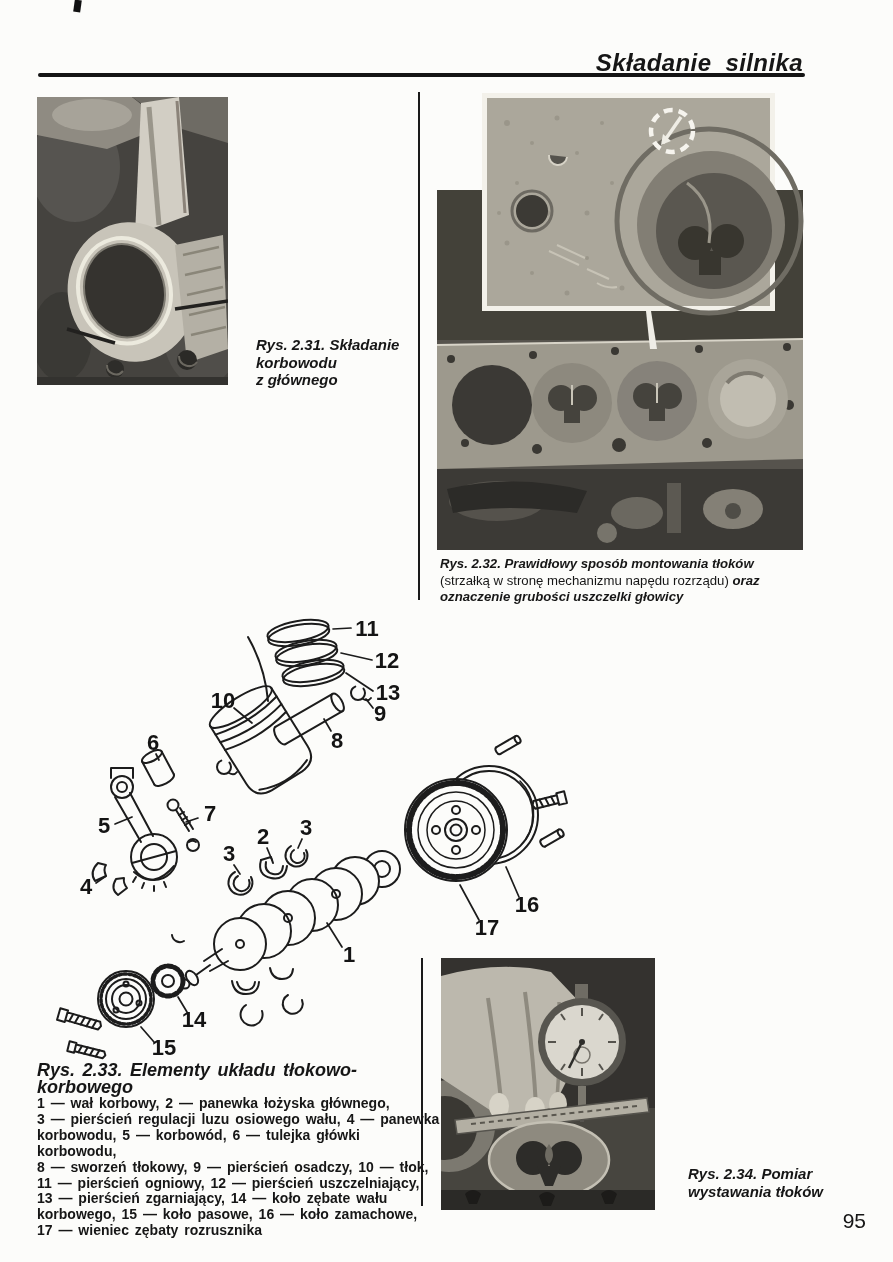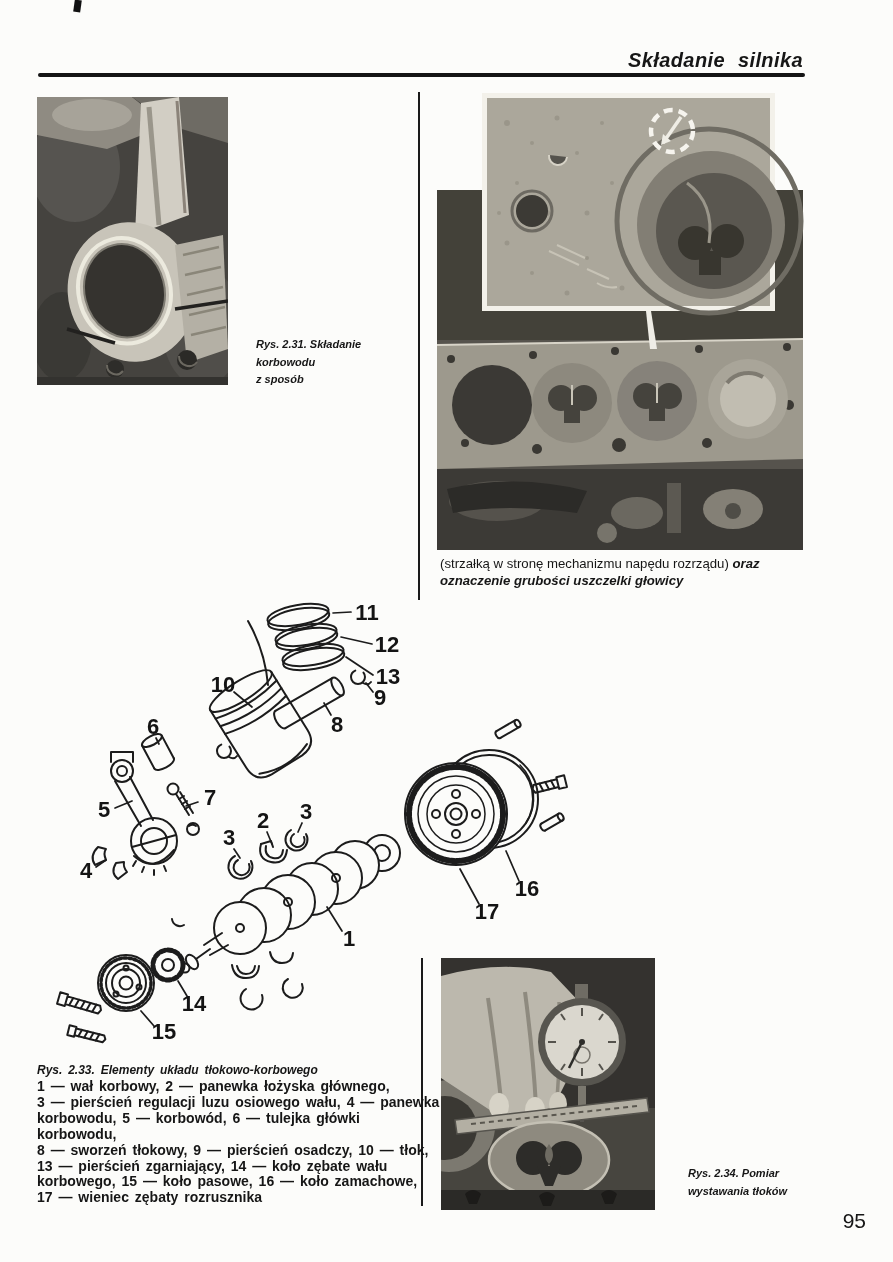--- a/index.html
+++ b/index.html
@@ -5,36 +5,36 @@
   html,body{margin:0;padding:0;}
   body{
     width:893px;height:1262px;position:relative;
     background:#fcfcfa;overflow:hidden;
     font-family:"Liberation Sans",sans-serif;color:#161616;
   }
   .abs{position:absolute;}
   .scan-artifact{left:74px;top:0;width:7px;height:12px;background:#111;transform:rotate(8deg);}
   .page-header{
     left:403px;top:49px;width:400px;text-align:right;
-    font-size:20px;font-weight:bold;font-style:italic;letter-spacing:.4px;word-spacing:7px;
+    font-size:24px;font-weight:bold;font-style:italic;letter-spacing:.4px;word-spacing:7px;
   }
   .header-rule{left:38px;top:73px;width:767px;height:3.5px;background:#141414;border-radius:2px;}
   .vdivider{width:2px;background:#1a1a1a;}
   .vdivider-top{left:418px;top:92px;height:508px;}
   .vdivider-bottom{left:421px;top:958px;height:248px;}
-  .caption{font-size:11px;line-height:17.5px;font-weight:bold;font-style:italic;}
+  .caption{font-size:15px;line-height:17.5px;font-weight:bold;font-style:italic;}
   .cap231{left:256px;top:336px;width:170px;}
   .cap232{left:440px;top:556px;width:438px;line-height:16.5px;font-size:13.2px;}
   .cap232 .reg{font-weight:normal;font-style:normal;}
   .cap233{left:37px;top:1062px;width:404px;}
-  .cap233 .title{font-size:12px;font-weight:bold;font-style:italic;line-height:17px;word-spacing:2.5px;}
+  .cap233 .title{font-size:18px;font-weight:bold;font-style:italic;line-height:17px;word-spacing:2.5px;}
   .cap233 .legend-line{font-size:14px;font-weight:bold;font-style:normal;line-height:15.9px;word-spacing:2px;}
   .cap234{left:688px;top:1165px;width:185px;}
   .page-number{left:820px;top:1209px;width:46px;text-align:right;font-size:21px;}
-  .diagram-box{left:40px;top:593px;width:630px;height:470px;}
+  .diagram-box{left:40px;top:609px;width:630px;height:470px;}
   svg{display:block;}
   .diagram-box svg text{
     font-family:"Liberation Sans",sans-serif;font-weight:700;font-size:22px;
     fill:#141414;stroke:none;text-anchor:middle;
   }
   .sketch{stroke:#1c1c1c;fill:none;stroke-width:2;stroke-linecap:round;stroke-linejoin:round;}
 </style>
 </head>
 <body>
 
@@ -77,21 +77,21 @@
   <circle cx="78" cy="272" r="9" fill="#2e2d2a"></circle>
   <circle cx="150" cy="263" r="10" fill="#2b2a27"></circle>
   <path d="M70,268 a9,9 0 0 0 16,6 M142,259 a10,10 0 0 0 18,6" stroke="#6b6860" stroke-width="2" fill="none"></path>
   <rect x="0" y="280" width="191" height="8" fill="#33322f"></rect>
 </svg>
 </div>
 
 <div class="abs caption cap231">
   <div>Rys. 2.31. Składanie</div>
   <div>korbowodu</div>
-  <div>z sposób</div>
+  <div>z głównego</div>
 </div>
 
 <div class="abs" style="left:437px;top:93px;width:368px;height:457px;">
 <svg width="368" height="457" viewBox="0 0 368 457">
 
   <g>
     <rect x="0" y="97" width="366" height="360" fill="#56534d"></rect>
     <rect x="0" y="97" width="366" height="150" fill="#434139"></rect>
 
     <path d="M0,252 L366,246 L366,366 L0,376 Z" fill="#9d998d"></path>
@@ -183,20 +183,23 @@
     <g stroke="#c7c3b6" stroke-width="2" fill="none">
       <path d="M112,158 l30,14 M120,152 l28,13 M150,176 l22,10 M160,190 q10,6 20,4"></path>
     </g>
   </g>
 
   <path d="M209,218 L214,218 L220,256 L213,256 Z" fill="#efede6"></path>
 </svg>
 </div>
 
 <div class="abs caption cap232">
+  <div>
+    <span>Rys. 2.32. Prawidłowy sposób montowania tłoków</span>
+  </div>
   <div>
     <span class="reg">(strzałką w stronę mechanizmu napędu rozrządu) </span><span>oraz</span>
   </div>
   <div>
     <span>oznaczenie grubości uszczelki głowicy</span>
   </div>
 </div>
 
 <div class="abs diagram-box">
 <svg width="630" height="470" viewBox="0 0 630 470">
@@ -419,20 +422,21 @@
   </g>
 </svg>
 </div>
 
 <div class="abs cap233">
   <div class="title">Rys. 2.33. Elementy układu tłokowo-korbowego</div>
   <div class="legend-line">1 — wał korbowy, 2 — panewka łożyska głównego,</div>
   <div class="legend-line">3 — pierścień regulacji luzu osiowego wału, 4 — panewka</div>
   <div class="legend-line">korbowodu, 5 — korbowód, 6 — tulejka główki korbowodu,</div>
   <div class="legend-line">8 — sworzeń tłokowy, 9 — pierścień osadczy, 10 — tłok,</div>
+  <div class="legend-line">11 — pierścień ogniowy, 12 — pierścień uszczelniający,</div>
   <div class="legend-line">13 — pierścień zgarniający, 14 — koło zębate wału</div>
   <div class="legend-line">korbowego, 15 — koło pasowe, 16 — koło zamachowe,</div>
   <div class="legend-line">17 — wieniec zębaty rozrusznika</div>
 </div>
 
 <div class="abs" style="left:441px;top:958px;width:214px;height:252px;">
 <svg width="214" height="252" viewBox="0 0 214 252">
   <rect x="0" y="0" width="214" height="252" fill="#34322f"></rect>
   <rect x="0" y="150" width="214" height="102" fill="#47453f"></rect>
   <circle cx="8" cy="168" r="46" fill="#7c7970"></circle>

